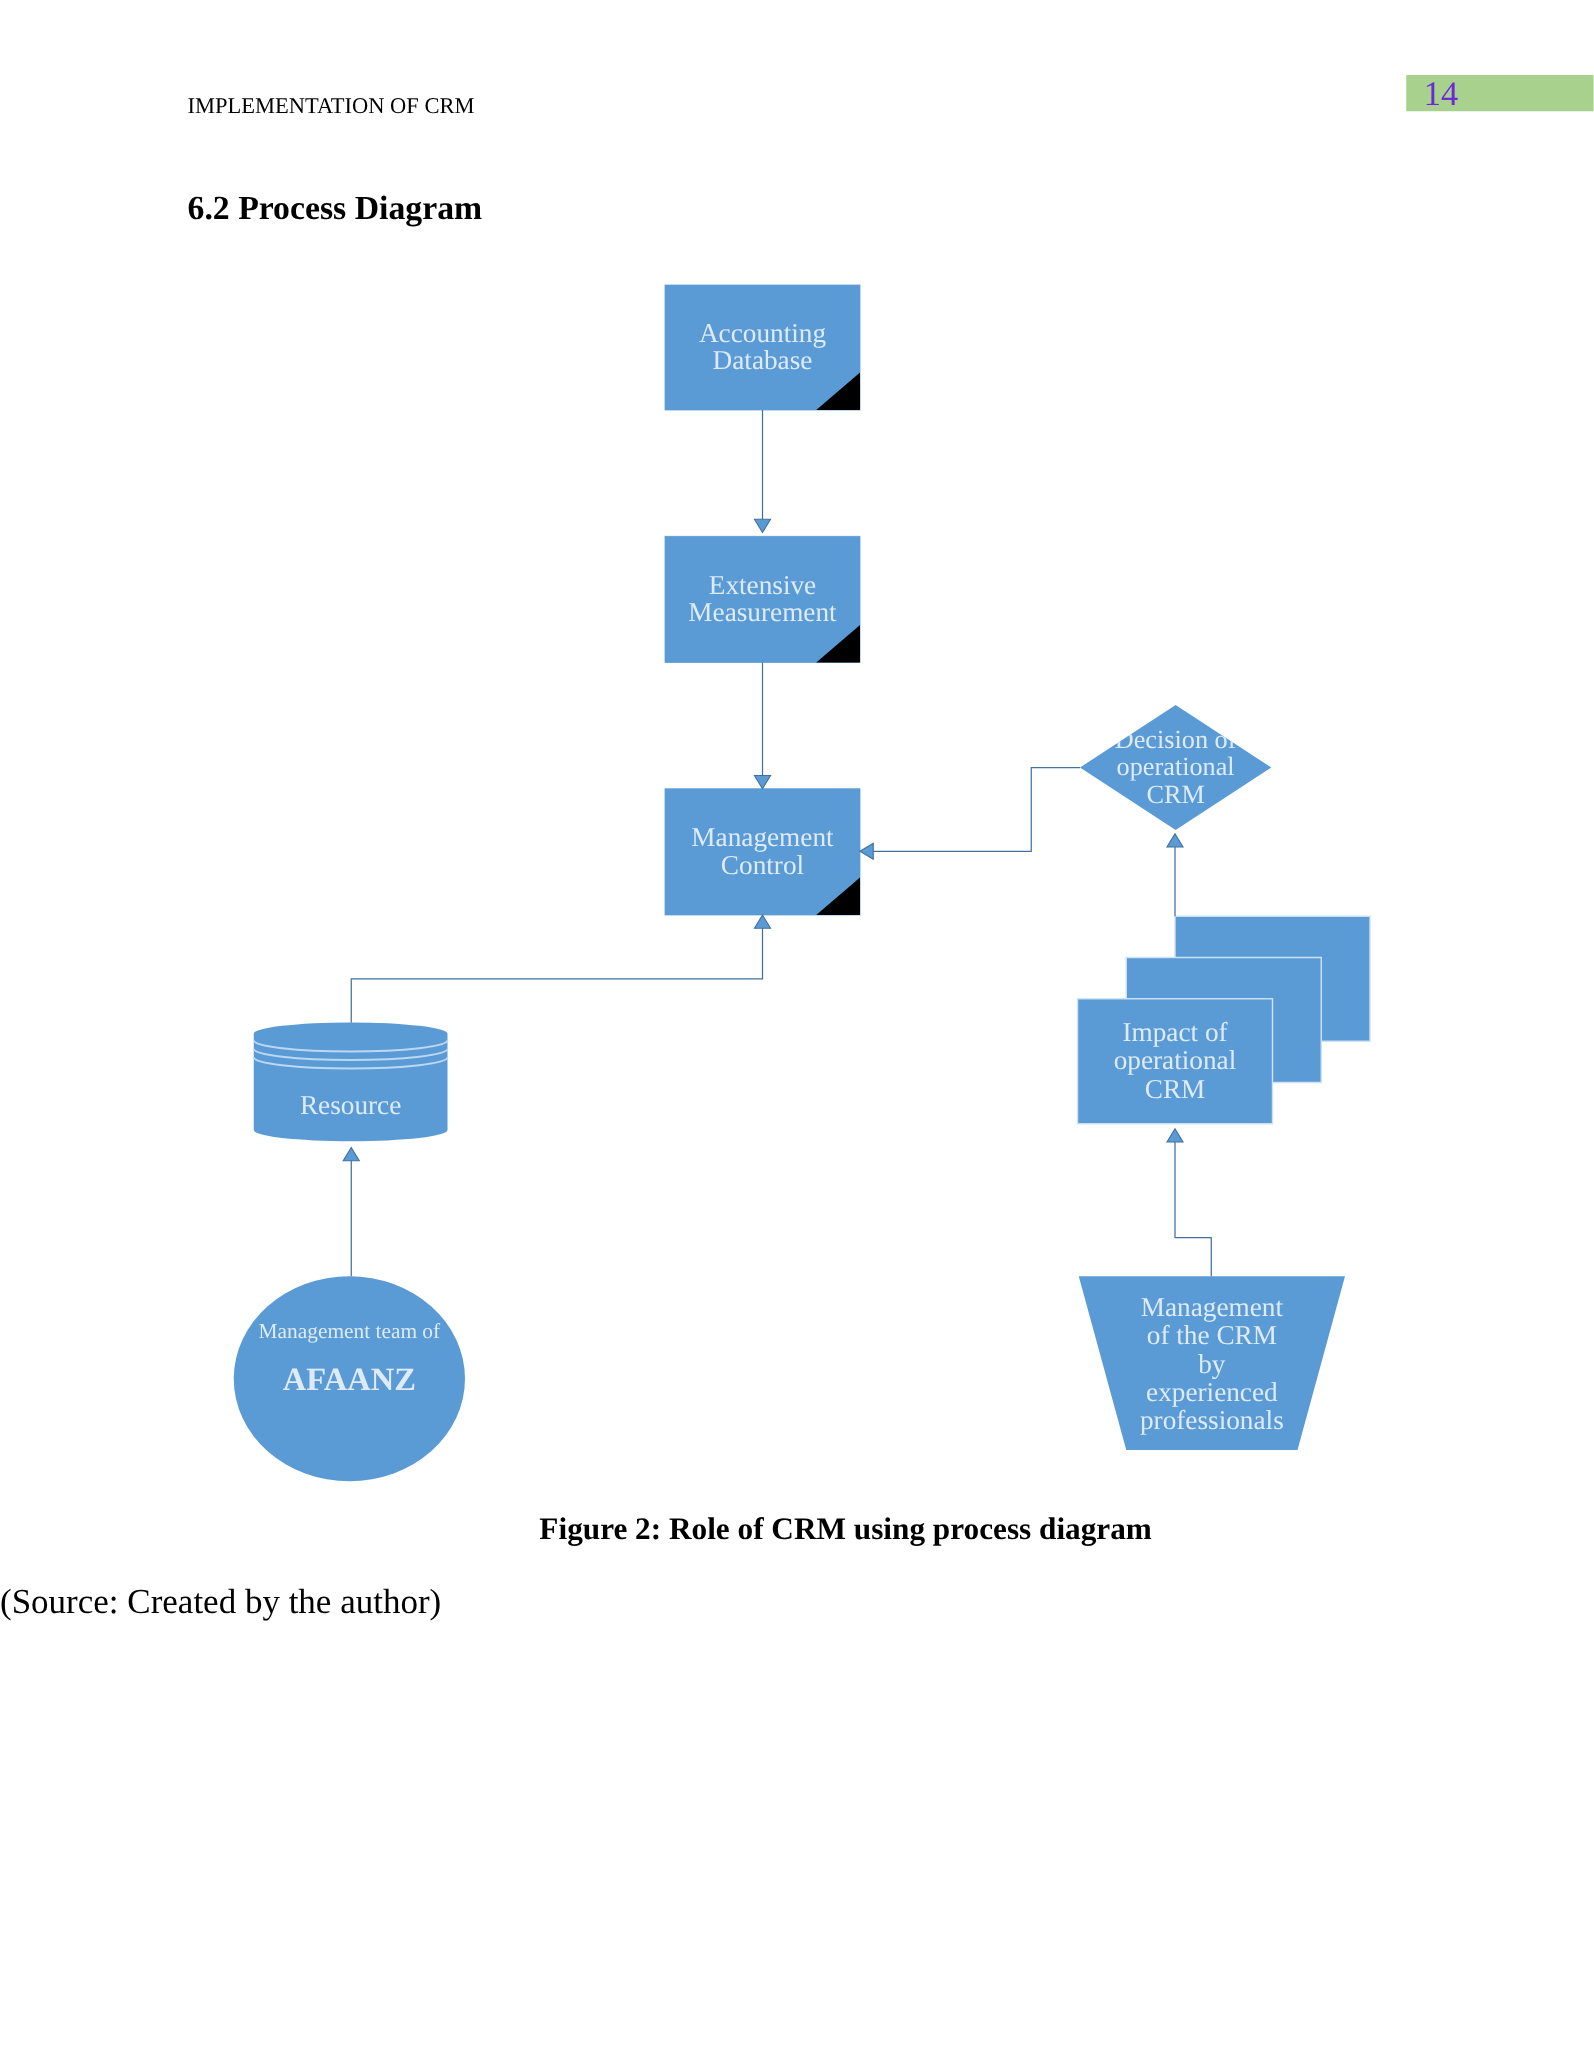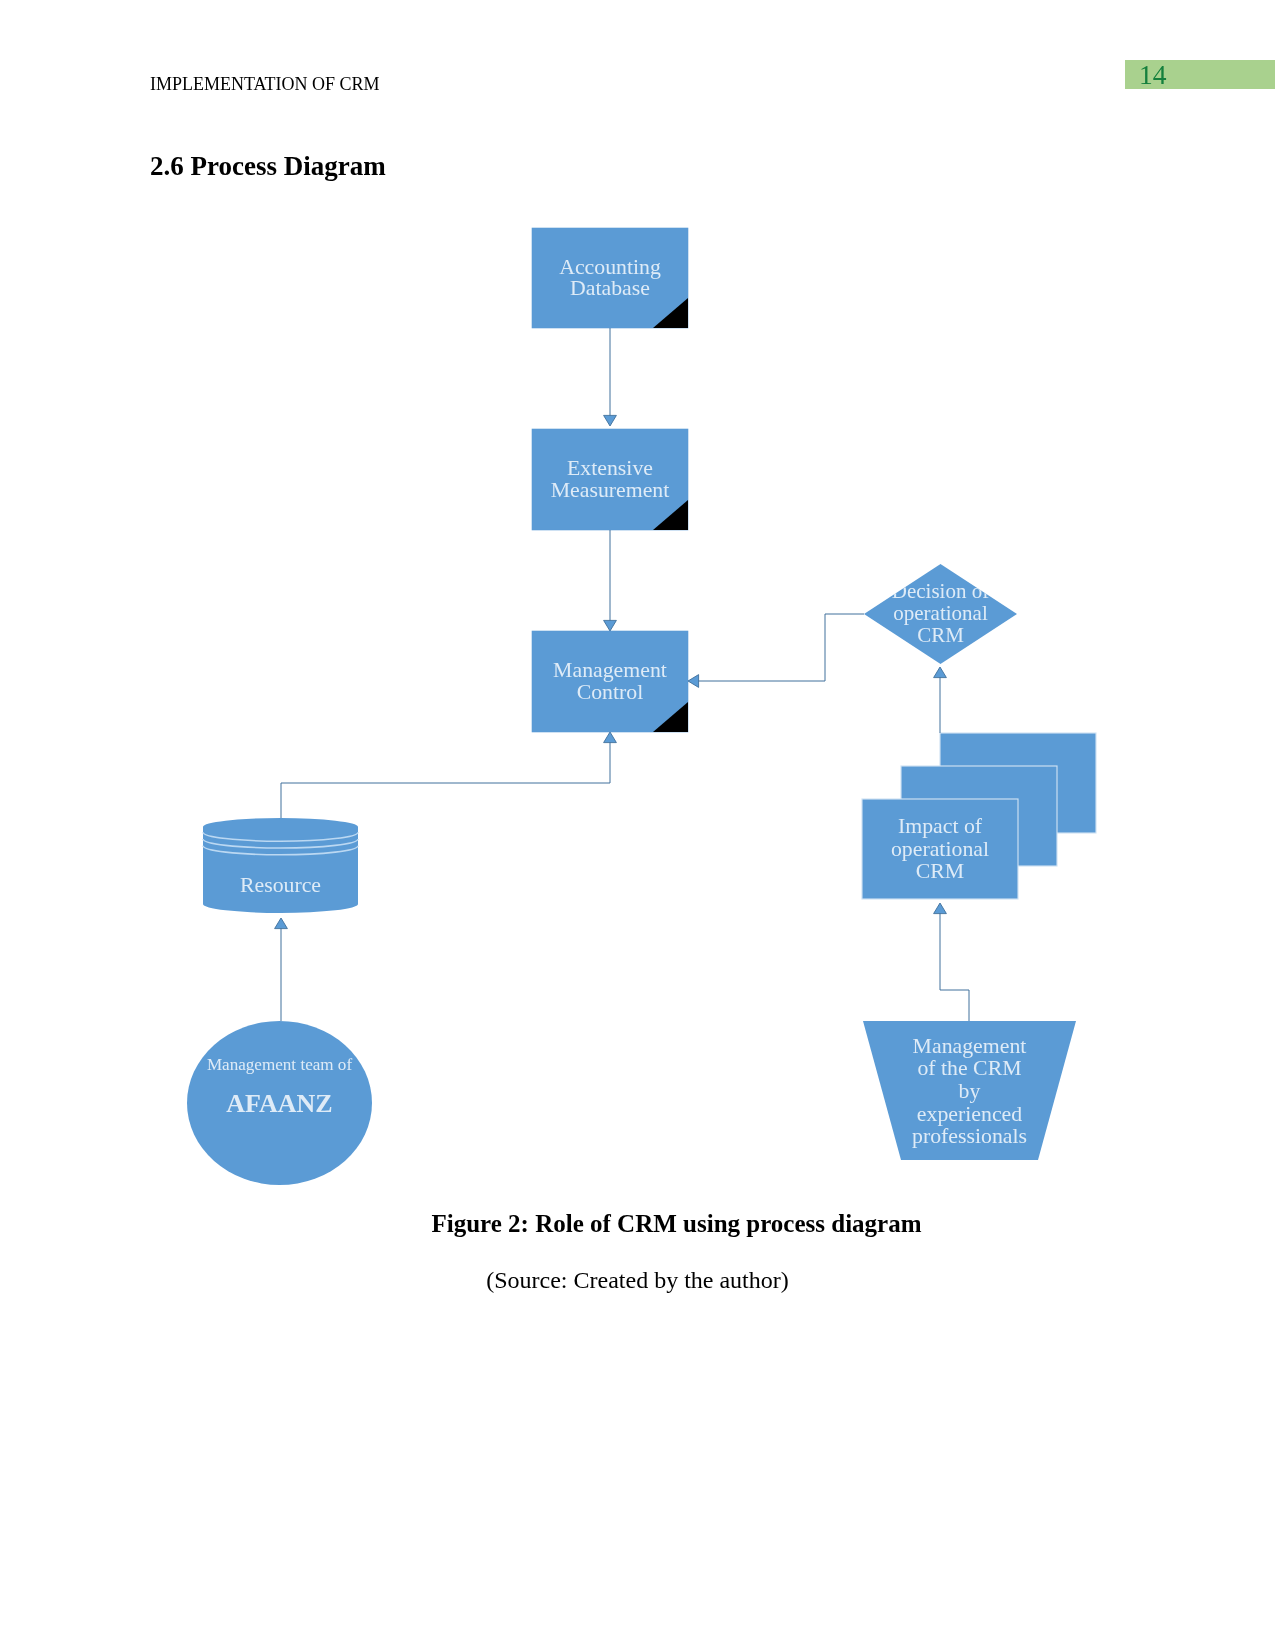--- a/index.html
+++ b/index.html
@@ -1,35 +1,35 @@
 <!DOCTYPE html>
 <html><head>
 <meta charset="utf-8">
 <title>Implementation of CRM</title>
 <style>
   html,body{margin:0;padding:0;}
   body{width:1275px;height:1650px;background:#ffffff;font-family:"Liberation Serif",serif;overflow:hidden;position:relative;}
   .page{position:absolute;inset:0;}
   .pagenum-box{position:absolute;left:1125px;top:60px;width:150px;height:29px;background:#a9d18e;}
-  .pagenum{position:absolute;left:1139px;top:60.5px;font-size:27.5px;color:#15803d;line-height:1;}
+  .pagenum{position:absolute;left:1139px;top:60.5px;font-size:27.5px;color:#6d28d9;line-height:1;}
   .hdr{position:absolute;left:150px;top:75px;font-size:18px;color:#000;line-height:1;}
   .sec{position:absolute;left:150px;top:153px;font-size:27px;font-weight:bold;color:#000;line-height:1;}
   .cap1{position:absolute;left:0;top:1210.5px;width:1275px;text-align:center;font-size:25px;font-weight:bold;line-height:1;padding-left:39px;}
-  .cap2{position:absolute;left:0;top:1268px;width:1275px;text-align:center;font-size:24px;line-height:1;}
+  .cap2{position:absolute;left:0;top:1268px;width:1275px;text-align:left;font-size:28px;line-height:1;}
   svg.diagram{position:absolute;left:0;top:0;width:1275px;height:1650px;}
   .sh-text{fill:#DEEBF7;font-family:"Liberation Serif",serif;text-anchor:middle;}
 </style>
 </head>
 <body>
 
 <div class="page">
   <div class="pagenum-box"></div>
   <div class="pagenum">14</div>
   <div class="hdr">IMPLEMENTATION OF CRM</div>
-  <div class="sec">2.6 Process Diagram</div>
+  <div class="sec">6.2 Process Diagram</div>
 
   <svg class="diagram" viewBox="0 0 1275 1650">
       <defs>
         <clipPath id="clip-decision-operational-crm">
           <polygon points="940.5,564 1017,614 940.5,664 864,614"></polygon>
         </clipPath>
       </defs>
       <g>
         <g>
           <rect x="532" y="228" width="156" height="100" fill="#5B9BD5" stroke="#5B9BD5" stroke-width="0.6"></rect>

